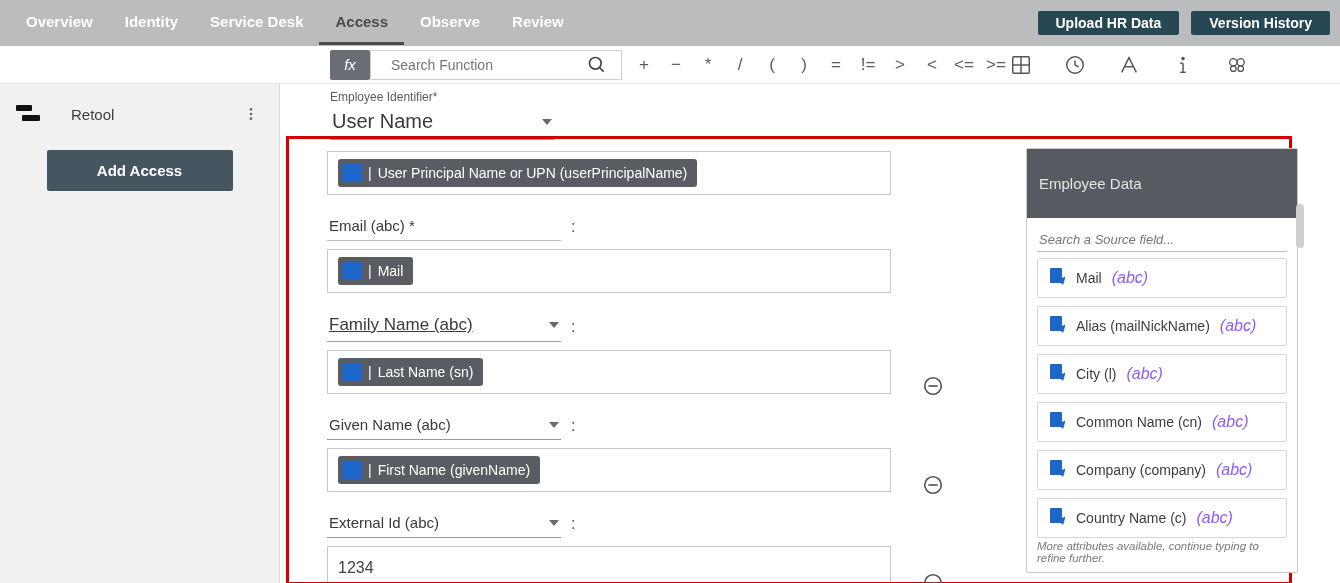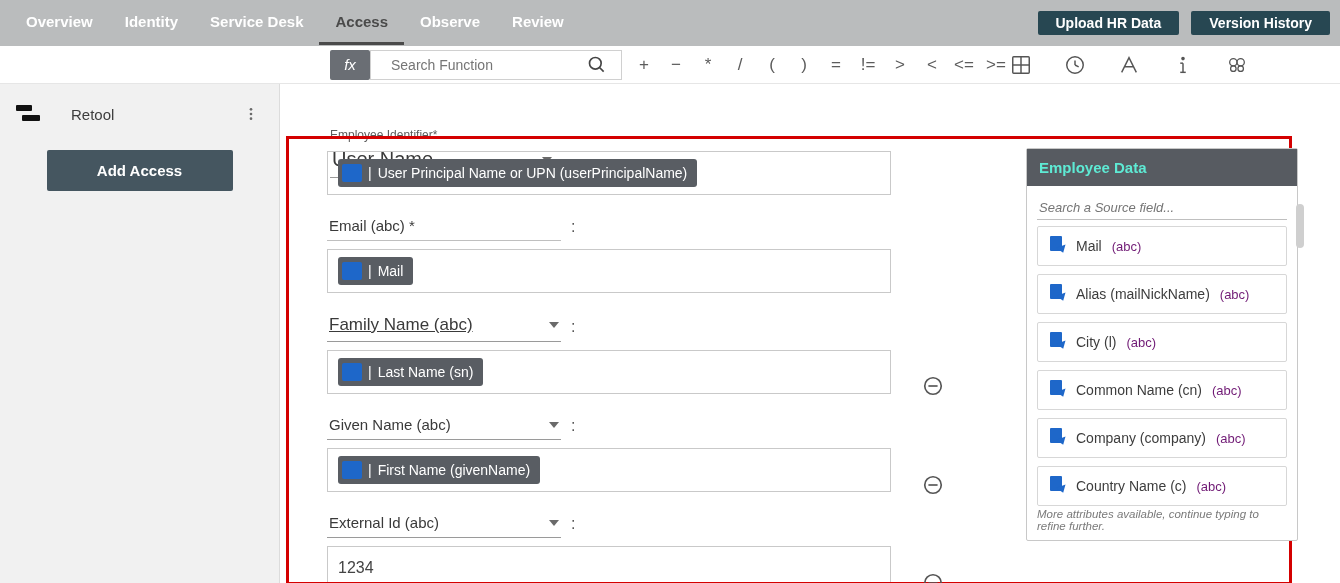--- a/index.html
+++ b/index.html
@@ -30,21 +30,21 @@
   .side-head { display:flex; align-items:center; justify-content:space-between; padding:4px 6px 18px 6px; }
   .side-head .label { display:flex; align-items:center; gap:31px; }
   .side-logo { width:24px; height:22px; position:relative; }
   .side-logo .a { position:absolute; left:0; top:2px; width:16px; height:6px; background:#111; border-radius:1px; }
   .side-logo .b { position:absolute; left:6px; top:12px; width:18px; height:6px; background:#111; border-radius:1px; }
   .side-head .txt { font-size:15px; color:#3d3d3d; }
   .dots { width:24px; height:24px; display:flex; align-items:center; justify-content:center; color:#6a6a6a; cursor:pointer; }
   .btn-add { display:block; margin:6px auto 0 auto; width:186px; background:#455660; color:#fff; border:none; padding:12px 0; font-weight:600; font-size:15px; border-radius:2px; cursor:pointer; }
 
   .main { flex:1; position:relative; padding: 0 0 0 50px; overflow:hidden; }
-  .emp-id-row { position:absolute; left:50px; top:6px;margin-top:38px; }
+  .emp-id-row { position:absolute; left:50px; top:6px; }
   .small-lbl { font-size:12px; color:#5c5c5c; margin-bottom:2px; }
   .sel-line { width:224px; border-bottom:1px solid #9a9a9a; display:flex; align-items:center; justify-content:space-between; padding:4px 2px 6px 2px; }
   .sel-line .val { font-size:20px; color:#3a3a3a; }
   .caret { width:0; height:0; border-left:5px solid transparent; border-right:5px solid transparent; border-top:6px solid #6a6a6a; }
 
   .redbox { position:absolute; left:9px; top:55px; width:1000px; height:443px; outline:3px solid #d40000; padding-top:12px; }
   .field { margin-left:38px; margin-top:2px; margin-bottom:18px; }
   .field .head { display:flex; align-items:center; gap:10px; margin-bottom:8px; }
   .colon { color:#555; font-size:16px; }
   .inputbox { width:564px; min-height:44px; border:1px solid #c9c9c9; display:flex; align-items:center; padding:0 10px; gap:6px; }
@@ -52,27 +52,27 @@
   .chip { background:#595d63; color:#fff; border-radius:3px; padding:5px 10px 5px 4px; display:flex; align-items:center; gap:6px; font-size:14px; white-space:nowrap; }
   .chip .tag { width:20px; height:18px; background:#1e67c9; border-radius:2px; position:relative; }
   .chip .pipe { color:#fff; }
   .remove-circ { position:absolute; display:flex; align-items:center; justify-content:center; width:24px; height:24px; }
   .remove-circ svg { width:22px; height:22px; }
   .remove-a { left:632px; top:235px; }
   .remove-b { left:632px; top:334px; }
   .remove-c { left:632px; top:432px; }
 
   .rightpanel { width:272px; position:absolute; right:42px; top:148px; border:1px solid #c8c8c8; border-radius:2px; background:#fff; }
-  .rightpanel .hdr { background:#575b61; color:#5eead4; font-weight:700; padding:10px 12px; font-size:15px; }
+  .rightpanel .hdr { background:#575b61; color:#e5e5e5; font-weight:400; padding:26px 12px; font-size:15px; }
   .rightpanel .srch { padding:10px 10px 6px 10px; }
   .rightpanel .srch input { width:100%; border:none; border-bottom:1px solid #bfbfbf; outline:none; font-size:13px; color:#888; padding:4px 2px; font-style:italic; }
   .rp-list { padding:0 10px; max-height:280px; overflow:hidden; position:relative; }
   .rp-item { border:1px solid #d7d7d7; border-radius:2px; padding:9px 10px; display:flex; align-items:center; gap:10px; margin-bottom:8px; cursor:pointer; }
   .rp-item .nm { font-size:14px; color:#3d3d3d; }
-  .rp-item .tp { font-size:13px; color:#701a75; }
+  .rp-item .tp { font-size:16px; color:#8b5cf6;font-style:italic; }
   .rp-foot { font-size:11.5px; font-style:italic; color:#7a7a7a; padding:2px 10px 8px 10px; }
   .blue-ic { width:18px; height:20px; position:relative; }
   .blue-ic .doc { position:absolute; left:2px; top:0; width:12px; height:15px; background:#1e67c9; border-radius:1px; }
   .blue-ic .arr { position:absolute; left:9px; top:10px; width:0; height:0; border-left:5px solid transparent; border-right:5px solid transparent; border-top:7px solid #1e67c9; transform:rotate(-20deg); }
   .scrollthumb { position:absolute; right:36px; top:204px; width:8px; height:44px; background:#cfcfcf; border-radius:4px; }
 
   svg { display:block; }
 </style>
 </head>
 <body>

